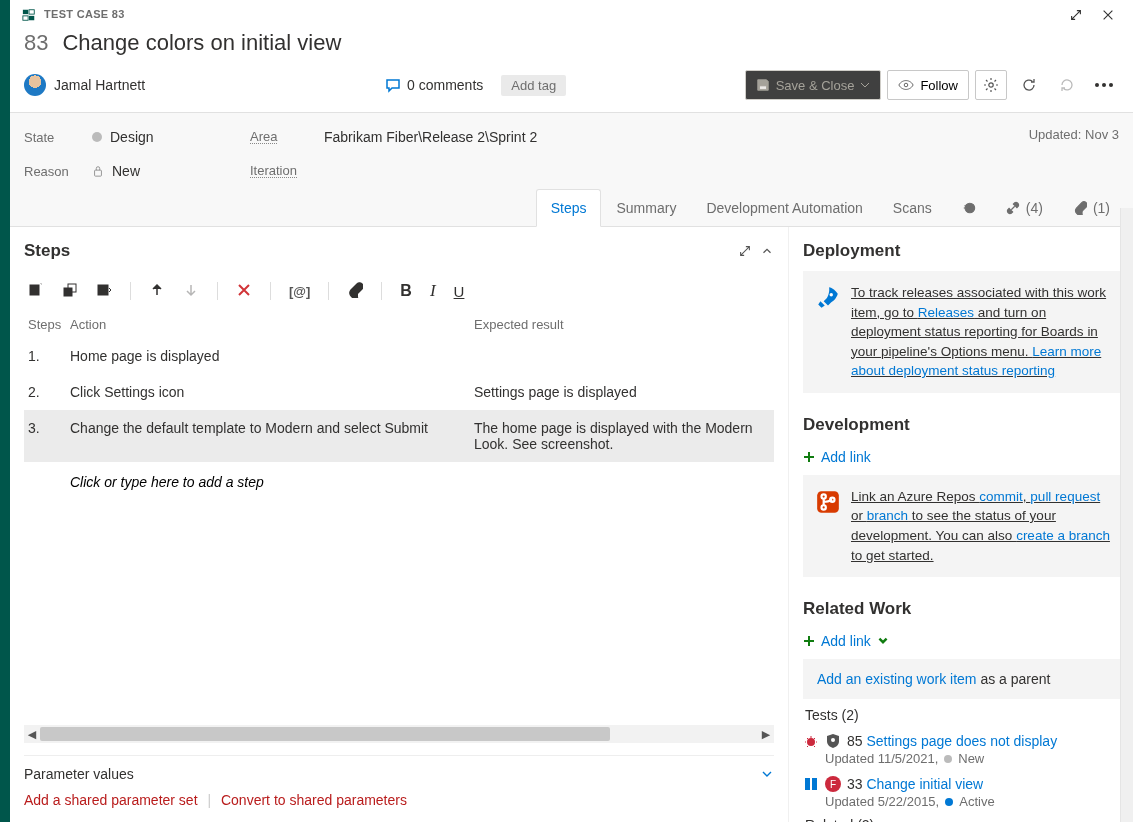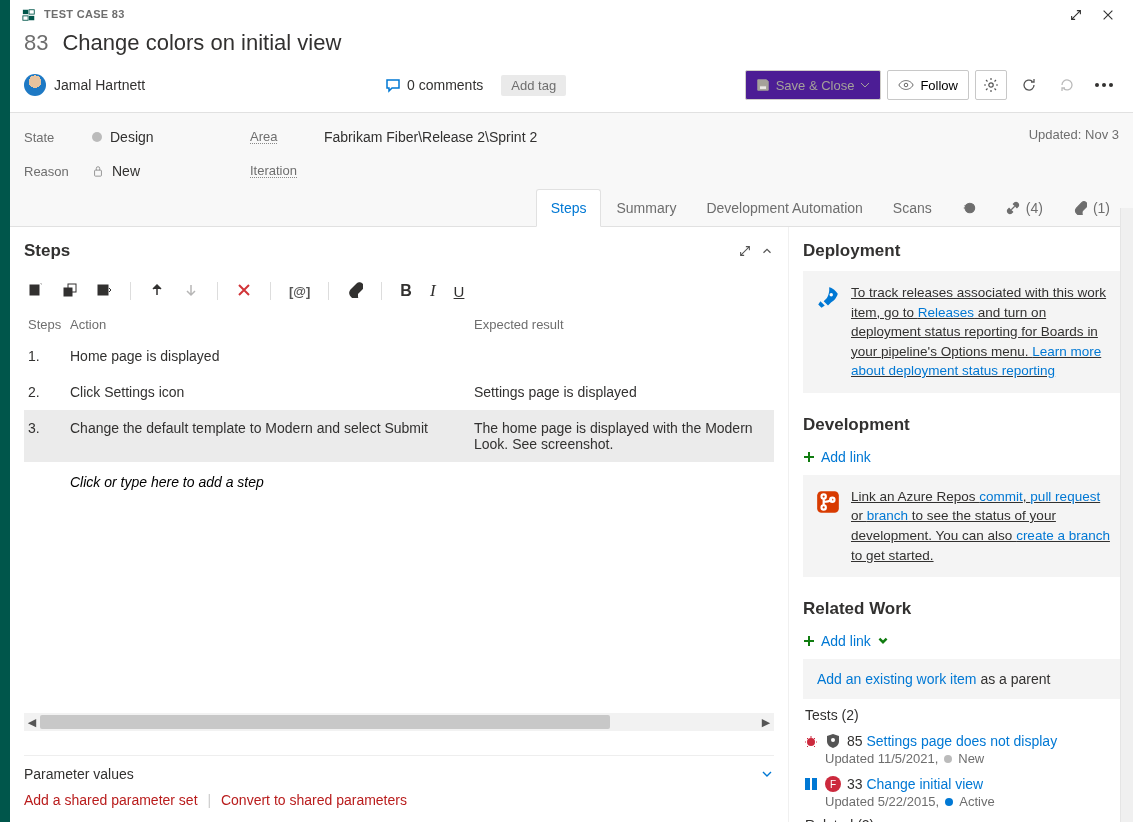--- a/index.html
+++ b/index.html
@@ -23,21 +23,21 @@
   
   .inforow { padding: 4px 14px 12px 14px; display: flex; align-items: center; }
   .avatar { width: 22px; height: 22px; border-radius: 50%; background: radial-gradient(circle at 50% 35%, #e8c39e 0 35%, #1e79c4 35% 100%); margin-right: 8px; }
   .assignee-name { flex: 0 0 auto; margin-right: 240px; }
   .comments { display: flex; align-items: center; gap: 6px; color: #323130; margin-right: 18px; }
   .comments svg { width: 16px; height: 16px; stroke: #0078d4; fill: none; stroke-width: 1.5; }
   .addtag { background: #eaeaea; color: #6e6e6e; padding: 3px 10px; border-radius: 2px; font-size: 13px; }
   .spacer { flex: 1; }
   .toolbar-right { display: flex; align-items: center; gap: 6px; }
   .btn { display: inline-flex; align-items: center; gap: 6px; padding: 4px 10px; border: 1px solid #c8c8c8; background: #fff; font-size: 13px; cursor: pointer; border-radius: 2px; height: 30px; }
-  .btn.primary { background: #4c1d95; border-color: #d0cec9; color: #a5a29a; }
+  .btn.primary { background: #404040; border-color: #d0cec9; color: #a5a29a; }
   .btn.primary svg { stroke: #a5a29a; fill: #a5a29a; }
   .icon-btn { width: 32px; height: 30px; display: inline-flex; align-items: center; justify-content: center; border: 1px solid #c8c8c8; background: #fff; cursor: pointer; border-radius: 2px; }
   .icon-btn.noborder { border: none; }
   .icon-btn svg { width: 16px; height: 16px; }
   .more-dots { display: inline-flex; gap: 3px; align-items: center; height: 30px; padding: 0 6px; cursor: pointer; }
   .more-dots span { width: 4px; height: 4px; border-radius: 50%; background: #323130; }
 
   
   .header-block { background: #f8f8f8; border-top: 1px solid #e1e1e1; border-bottom: 1px solid #e1e1e1; }
   .fields { display: flex; padding: 14px 14px 8px 14px; position: relative; min-height: 72px; }
@@ -84,21 +84,21 @@
   .step-row { display: flex; padding: 10px 4px; font-size: 14px; }
   .step-row.selected { background: #ebebeb; }
   .placeholder-row { padding: 12px 4px 12px 46px; color: #000000; font-style: italic; font-size: 14px; }
   .hscroll { height: 18px; background: #f2f2f2; position: relative; margin-top: 6px; }
   .hscroll::before { content:""; position:absolute; left: 16px; top: 2px; height: 14px; width: 76%; background: #c8c8c8; border-radius: 2px; }
   .hscroll .arr { position:absolute; top:1px; width:16px; height:16px; display:flex; align-items:center; justify-content:center; font-size:11px; color:#555; }
   .hscroll .arr.left { left:0; }
   .hscroll .arr.right { right:0; }
 
   
-  .param-head { display: flex; align-items: center; padding: 10px 0 6px 0; border-top: 1px solid #eee; margin-top: 24px; }
+  .param-head { display: flex; align-items: center; padding: 10px 0 6px 0; border-top: 1px solid #eee; margin-top: 12px; }
   .param-head .title { font-size: 14px; flex: 1; }
   .param-head svg { width: 14px; height: 14px; stroke:#0078d4; }
   .param-links { padding: 4px 0 14px 0; font-size: 14px; }
   .param-links a { color: #b91c1c; text-decoration: none; }
   .param-links .divider { color: #ccc; margin: 0 6px; }
 
   
   .rp-section { margin-bottom: 22px; }
   .rp-section h3 { font-size: 17px; font-weight: 600; margin-bottom: 10px; }
   .info-box { background: #f4f4f4; padding: 12px 12px 12px 12px; display: flex; gap: 10px; font-size: 13.5px; line-height: 1.45; text-decoration: underline; }

